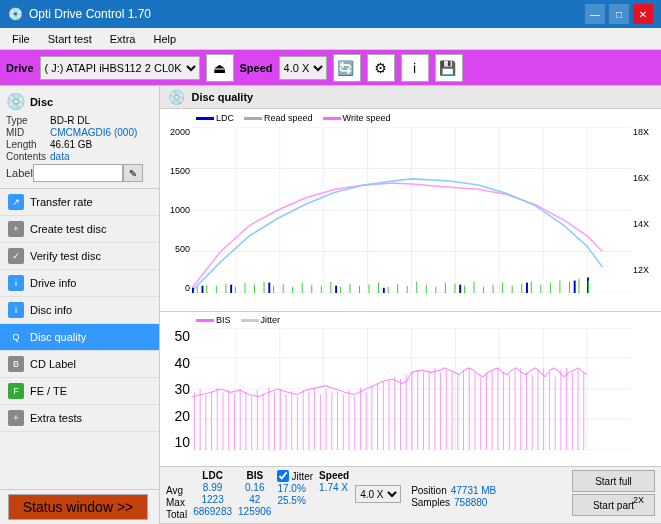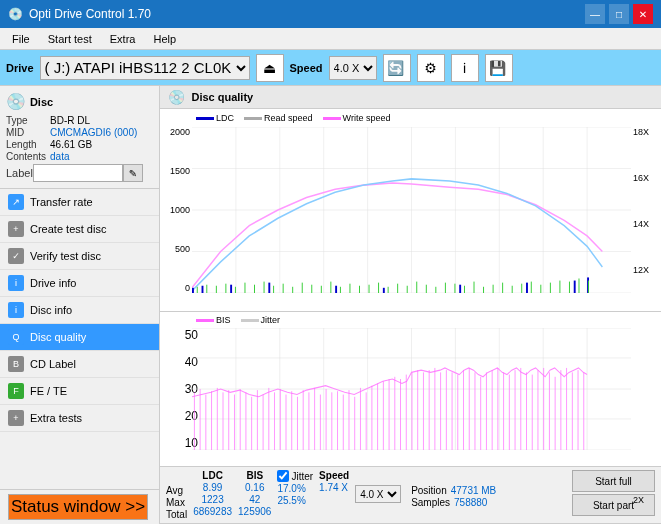--- a/index.html
+++ b/index.html
@@ -10,23 +10,23 @@
     .titlebar-title { display: flex; align-items: center; gap: 6px; }
     .titlebar-controls { display: flex; gap: 4px; }
     .titlebar-btn { width: 20px; height: 20px; background: rgba(255,255,255,0.2); border: none; color: white; cursor: pointer; font-size: 10px; display: flex; align-items: center; justify-content: center; }
     .titlebar-btn.close { background: #e81123; }
 
     
     .menubar { background: #f0f0f0; border-bottom: 1px solid #ccc; height: 22px; display: flex; align-items: center; padding: 0 4px; gap: 2px; }
     .menu-item { padding: 2px 8px; cursor: pointer; font-size: 11px; }
 
     
-    .toolbar { background: #7dd3fc; border-bottom: 1px solid #ccc; height: 36px; display: flex; align-items: center; padding: 0 6px; gap: 6px; }
+    .toolbar { background: #d946ef; border-bottom: 1px solid #ccc; height: 36px; display: flex; align-items: center; padding: 0 6px; gap: 6px; }
     .toolbar-label { font-size: 11px; font-weight: bold; }
-    .toolbar-select { height: 24px; font-size: 15px; min-width: 160px; border: 1px solid #aaa; }
+    .toolbar-select { height: 24px; font-size: 11px; min-width: 160px; border: 1px solid #aaa; }
     .toolbar-btn-icon { width: 28px; height: 28px; border: 1px solid #aaa; background: white; cursor: pointer; display: flex; align-items: center; justify-content: center; font-size: 14px; }
     .toolbar-speed-label { font-size: 11px; font-weight: bold; }
     .toolbar-speed-select { height: 24px; font-size: 11px; border: 1px solid #aaa; }
 
     
     .main { display: flex; height: calc(524px - 86px); }
 
     
     .sidebar { width: 160px; background: #f0f0f0; border-right: 1px solid #ccc; display: flex; flex-direction: column; }
     
@@ -45,21 +45,21 @@
     .nav-items { flex: 1; }
     .nav-item { display: flex; align-items: center; gap: 6px; padding: 5px 8px; cursor: pointer; font-size: 11px; border-bottom: 1px solid #e0e0e0; }
     .nav-item.active { background: #3399ff; color: white; }
     .nav-item .nav-icon { width: 16px; height: 16px; border-radius: 2px; display: flex; align-items: center; justify-content: center; font-size: 9px; }
     .nav-icon.blue { background: #3399ff; color: white; }
     .nav-icon.gray { background: #888; color: white; }
     .nav-icon.green { background: #33aa33; color: white; }
 
     
     .status-bar { border-top: 1px solid #ccc; padding: 4px 8px; font-size: 11px; }
-    .status-window-btn { width: 140px; height: 26px; border: 1px solid #aaa; background: #f97316; cursor: pointer; font-size: 17px; }
+    .status-window-btn { width: 140px; height: 26px; border: 1px solid #aaa; background: #c2410c; cursor: pointer; font-size: 14px; }
 
     
     .content { flex: 1; background: white; overflow: hidden; position: relative; }
     
     
     .dq-panel { height: 100%; display: flex; flex-direction: column; }
     .dq-header { background: #e8e8e8; border-bottom: 1px solid #ccc; padding: 3px 8px; display: flex; align-items: center; gap: 6px; font-weight: bold; font-size: 11px; }
     .dq-icon { color: #1a73c1; font-size: 14px; }
     .start-btn { width: 83px; height: 22px; border: 1px solid #aaa; background: #e0e0e0; cursor: pointer; font-size: 10px; }
     input[type="checkbox"] { width: 12px; height: 12px; }
@@ -315,21 +315,21 @@
           <div style="display:flex;align-items:center;gap:2px;">
             <div style="width:18px;height:3px;background:#ff66ff;"></div>
             <span>BIS</span>
           </div>
           <div style="display:flex;align-items:center;gap:2px;">
             <div style="width:18px;height:3px;background:#cccccc;"></div>
             <span>Jitter</span>
           </div>
         </div>
 
-        <div style="position:absolute;left:8px;top:16px;bottom:16px;width:32px;display:flex;flex-direction:column;justify-content:space-between;align-items:flex-end;padding-right:2px;font-size:12px;text-align:right;">
+        <div style="position:absolute;left:0;top:16px;bottom:16px;width:32px;display:flex;flex-direction:column;justify-content:space-between;align-items:flex-end;padding-right:2px;font-size:14px;text-align:right;">
           <span>50</span>
           <span>40</span>
           <span>30</span>
           <span>20</span>
           <span>10</span>
         </div>
 
 
         <svg style="position:absolute;left:32px;right:30px;top:16px;bottom:16px;width:calc(100% - 62px);height:calc(100% - 32px);" viewBox="0 0 460 110" preserveAspectRatio="none">
 

